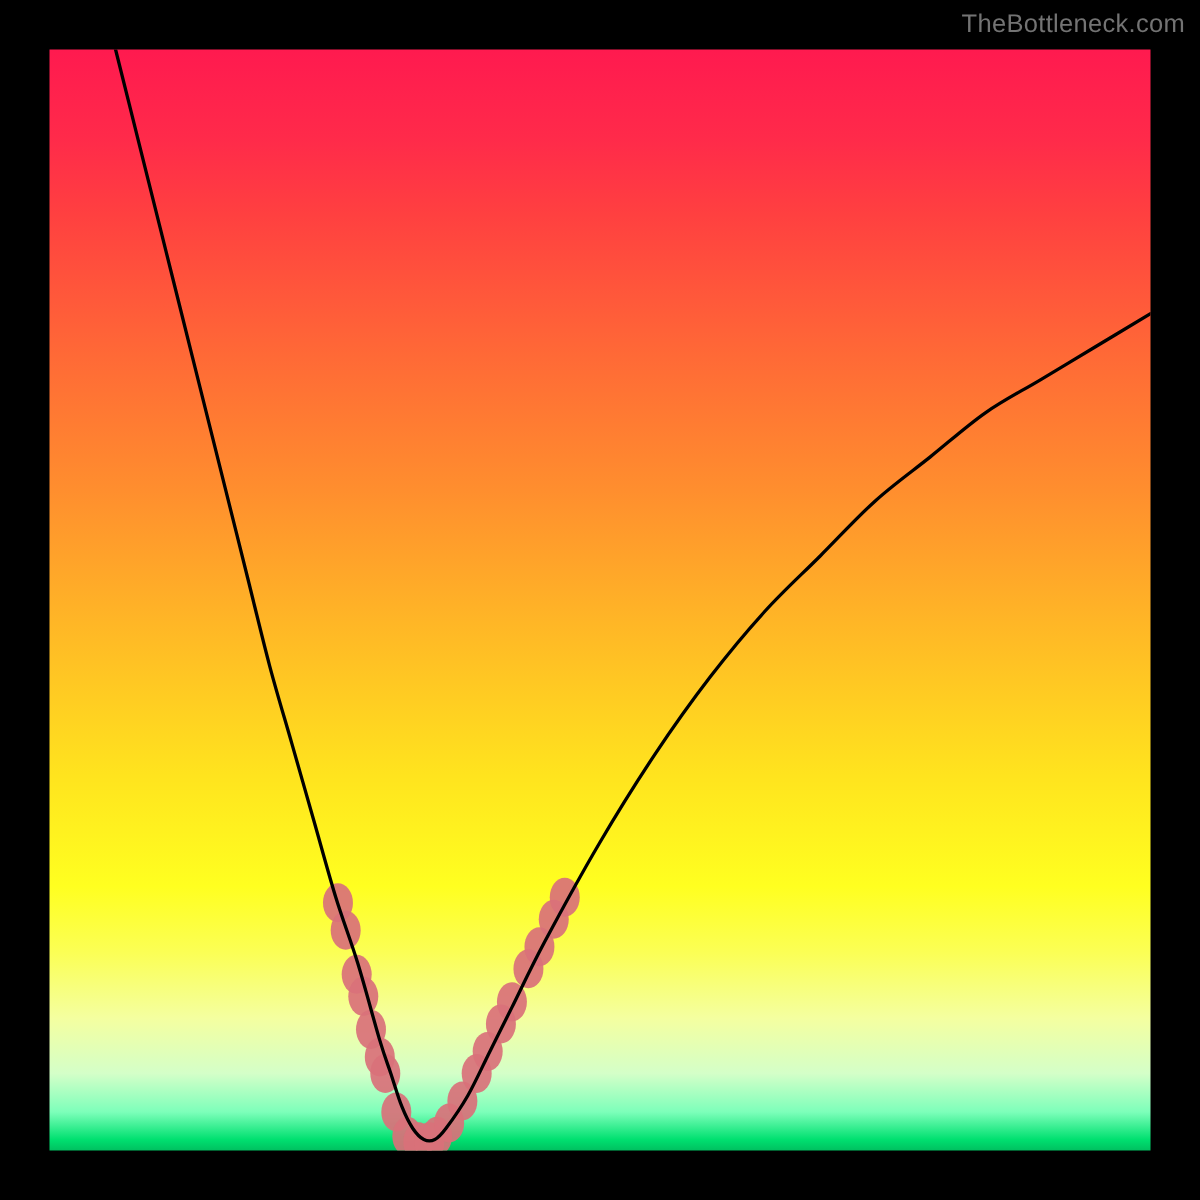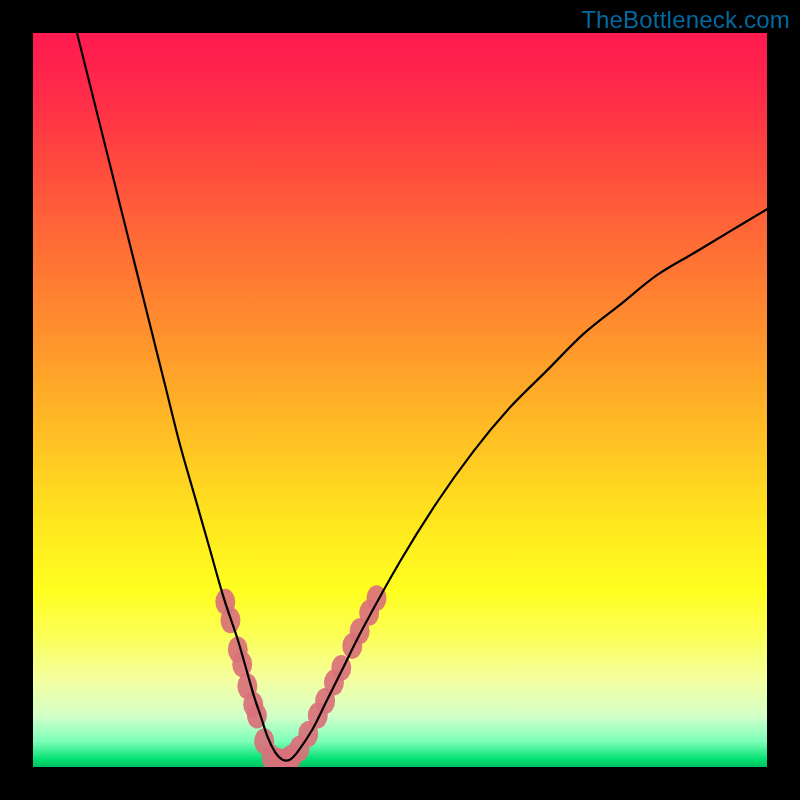--- a/index.html
+++ b/index.html
@@ -38,22 +38,22 @@
       #f4ffa0 88%,
       #d4ffc8 93%,
       #7dffba 96.5%,
       #00e070 99%,
       #00c060 100%);
   }
   .watermark {
     position: absolute;
     top: 6px;
     right: 10px;
-    color: #0369a1;
-    font-size: 24px;
+    color: #737373;
+    font-size: 17px;
     font-weight: 500;
     letter-spacing: 0.2px;
     user-select: none;
   }
   svg.curve {
     position: absolute;
     left: 0;
     top: 0;
     width: 734px;
     height: 734px;

